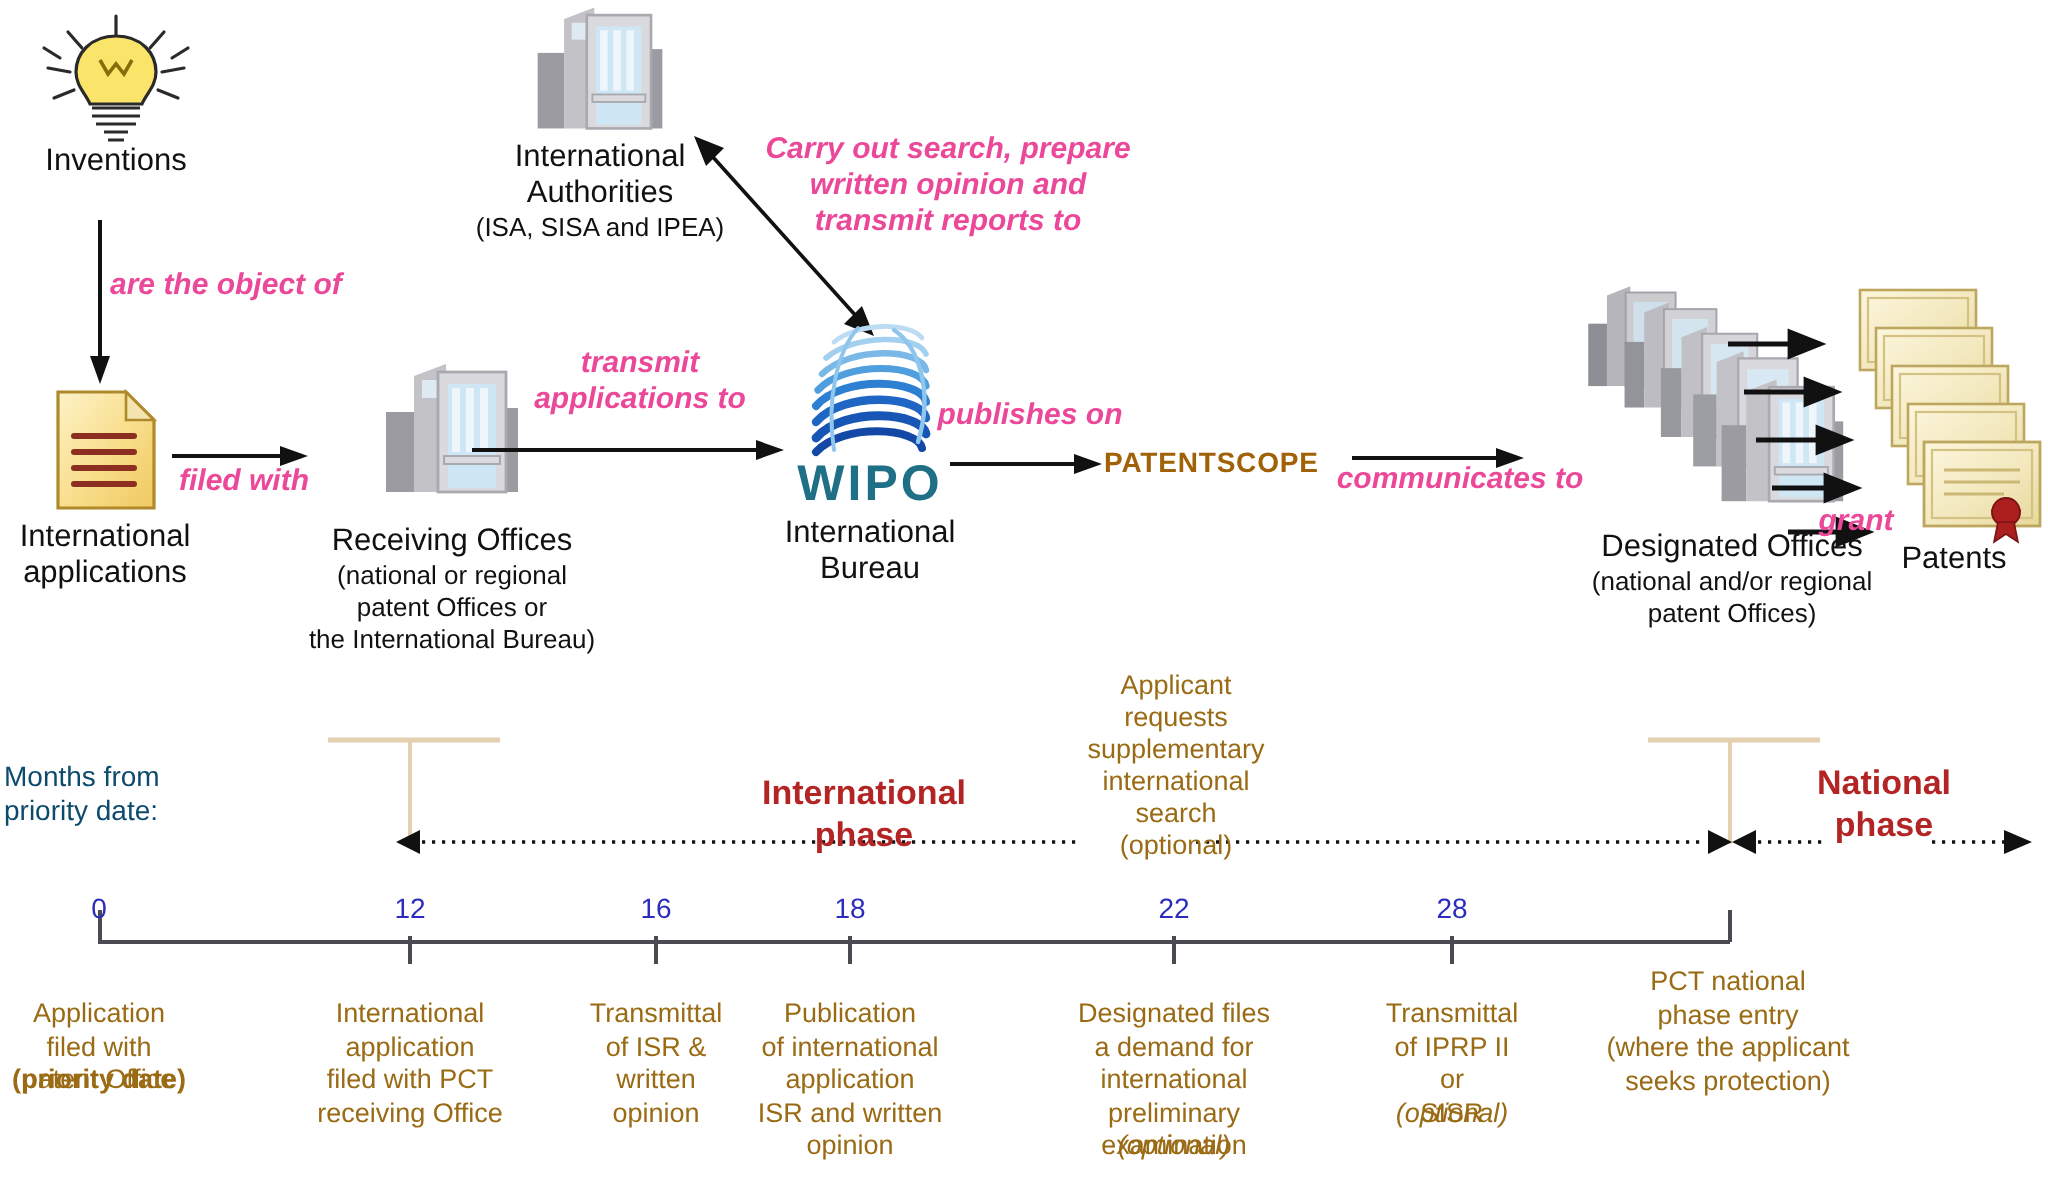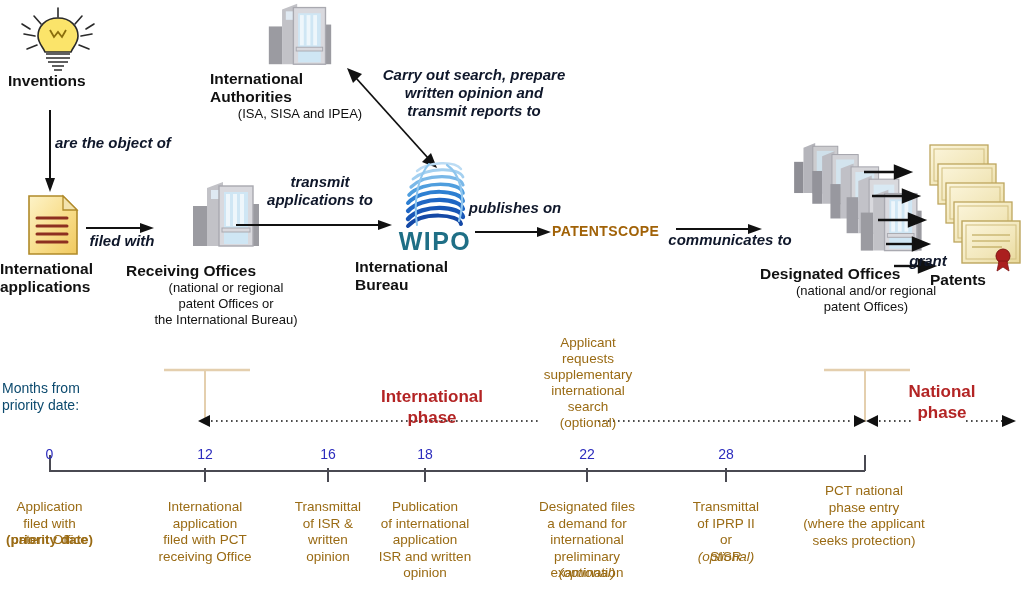--- a/index.html
+++ b/index.html
@@ -5,30 +5,29 @@
   html,body{margin:0;padding:0;background:#ffffff;}
   body{
     width:1024px;height:593px;position:relative;overflow:hidden;
     font-family:"Liberation Sans", sans-serif;
     -webkit-font-smoothing:antialiased;
   }
   .abs{position:absolute;}
 
   
   .node-label{
-    font-size:15.5px;color:#111111;line-height:18px;text-align:left;
+    font-size:15.5px;color:#111111;line-height:18px;text-align:center;
     white-space:pre-line;
-    font-weight:bold;
   }
   .node-sub{
     font-size:13px;color:#111111;line-height:16px;text-align:center;
     white-space:pre-line;
   }
   .verb{
-    font-size:15px;color:#0f172a;font-style:italic;font-weight:bold;
+    font-size:15px;color:#ec4899;font-style:italic;font-weight:bold;
     line-height:18px;text-align:center;white-space:pre-line;
   }
   .brand{
     font-size:14px;color:#a16207;font-weight:bold;letter-spacing:.4px;
   }
   .axis-num{font-size:14px;color:#2b2bbd;text-align:center;}
   .tl-label{
     font-size:13.5px;color:#9a6b14;line-height:16.5px;text-align:center;
     white-space:pre-line;
   }

